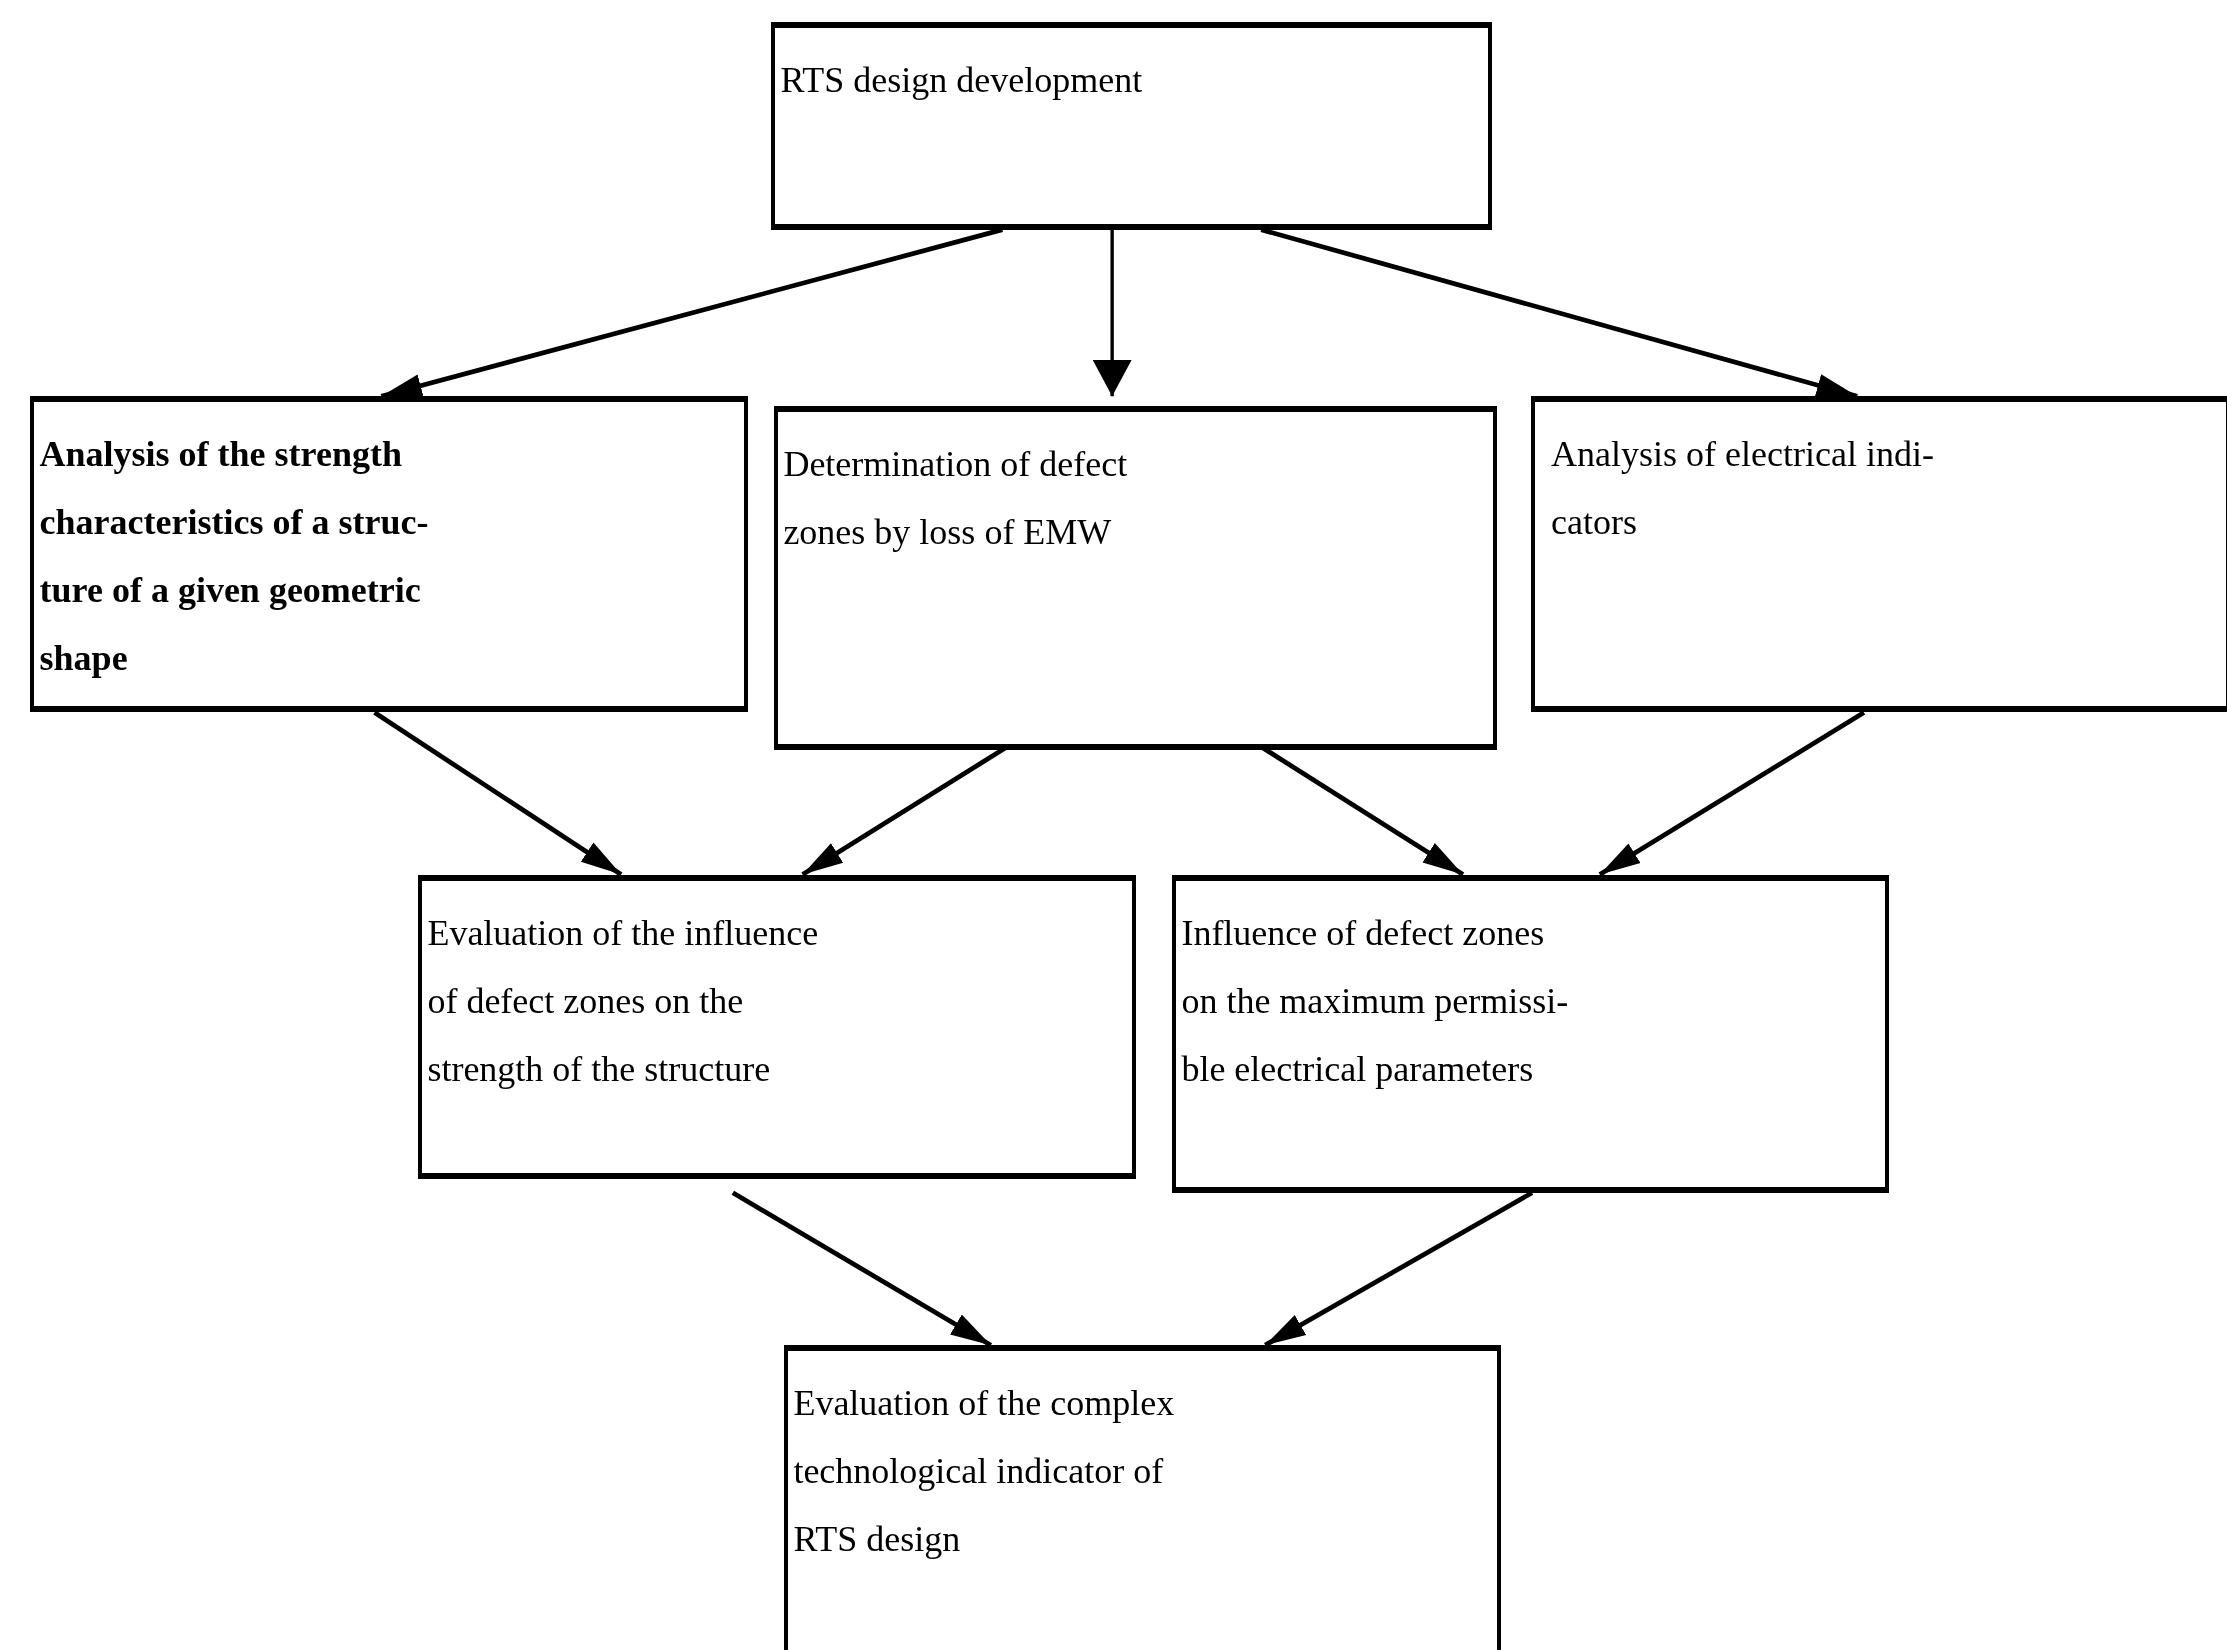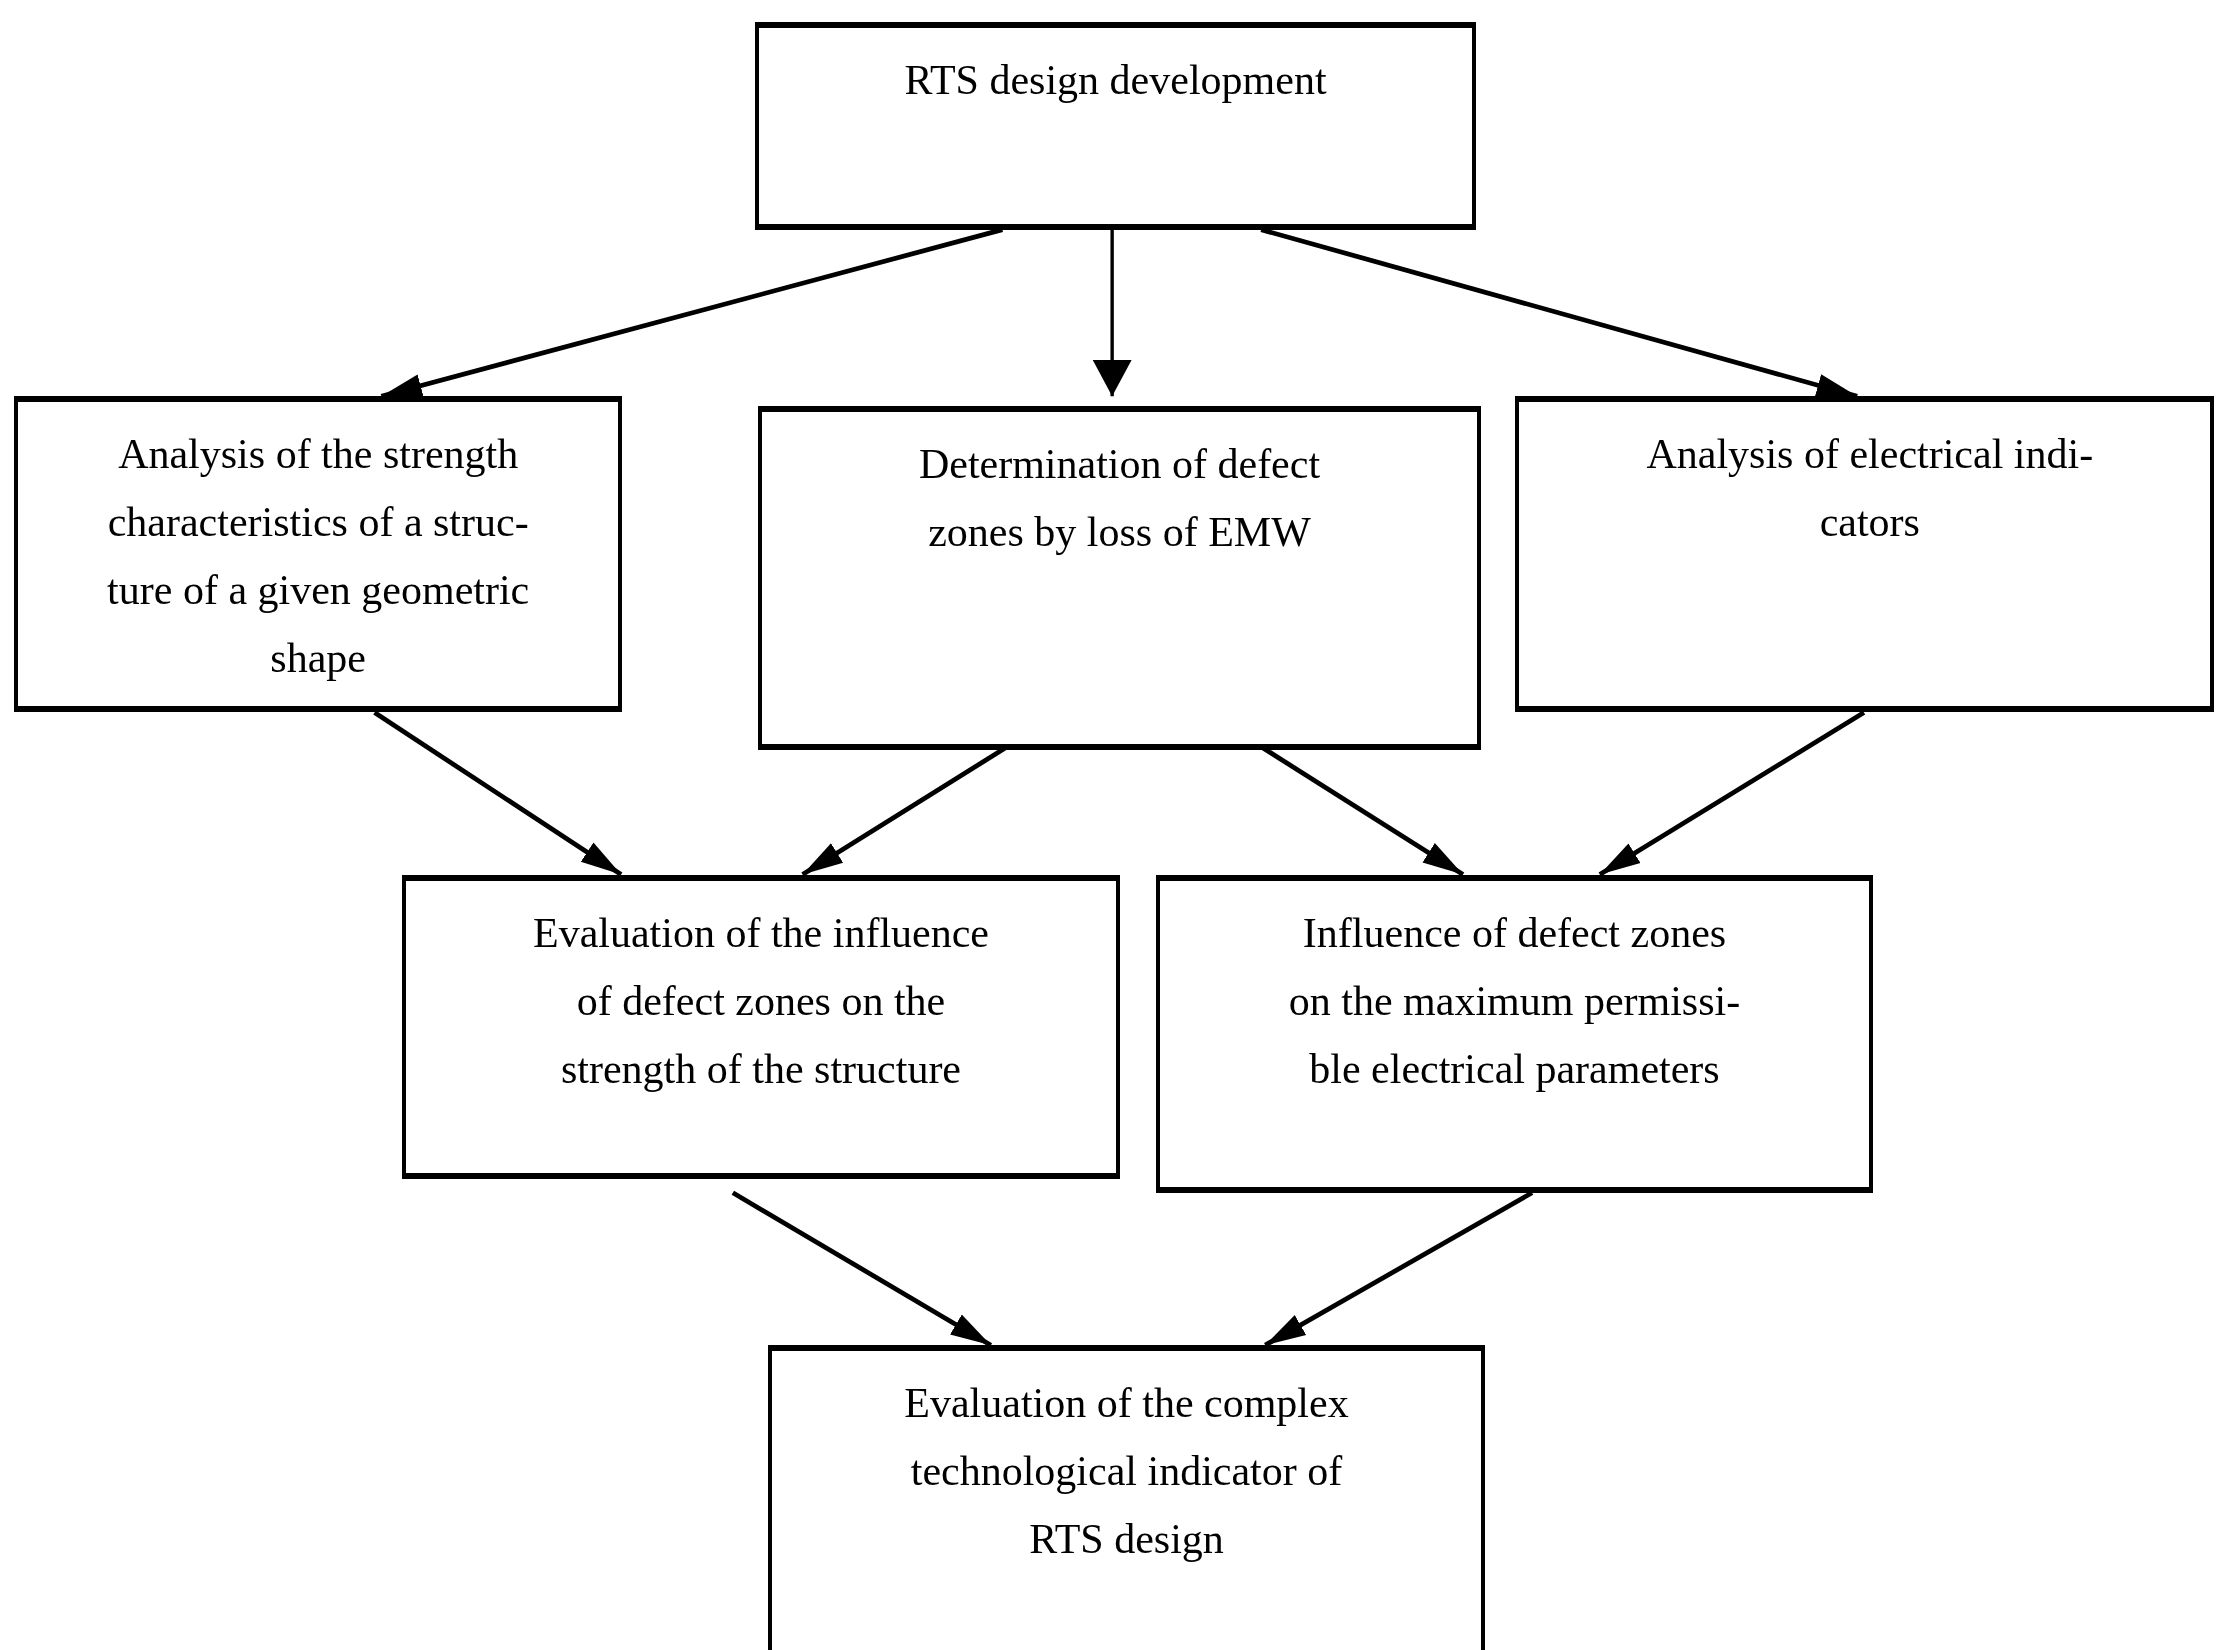--- a/index.html
+++ b/index.html
@@ -26,28 +26,29 @@
     stroke: #000000;
     fill: none;
   }
   .node {
     position: absolute;
     box-sizing: border-box;
     background: #ffffff;
     border-style: solid;
     border-color: #000000;
     border-width: 6.8px 4.1px;
-    text-align: center;
+    text-align: left;
     white-space: pre;
-    font-size: 42px;
+    font-size: 36px;
     line-height: 68px;
     padding: 17.6px 5.4px 0 5.4px;
+    margin-left: 16px;
   }
   .node-top                  { left: 755px; top: 22px;   width: 721px; height: 208px; }
-  .node-strength             { left: 14.2px;   top: 396px;  width: 608px; height: 316px; }
+  .node-strength             { left: 14.2px;   top: 396px;  width: 718px; height: 316px; font-weight: bold; }
   .node-defect-zones         { left: 758px; top: 406px;  width: 723px; height: 344px; }
   .node-electrical           { left: 1515px; top: 396px;  width: 699px; height: 316px; padding-left: 16px; }
   .node-influence-strength   { left: 402px;  top: 875px; width: 718px; height: 304px; }
   .node-influence-electrical { left: 1156px; top: 875px; width: 717px; height: 318px; }
   .node-complex              { left: 768px; top: 1345px; width: 717px; height: 376px; }
 </style>
 </head>
 <body>
 
 <div class="canvas">

